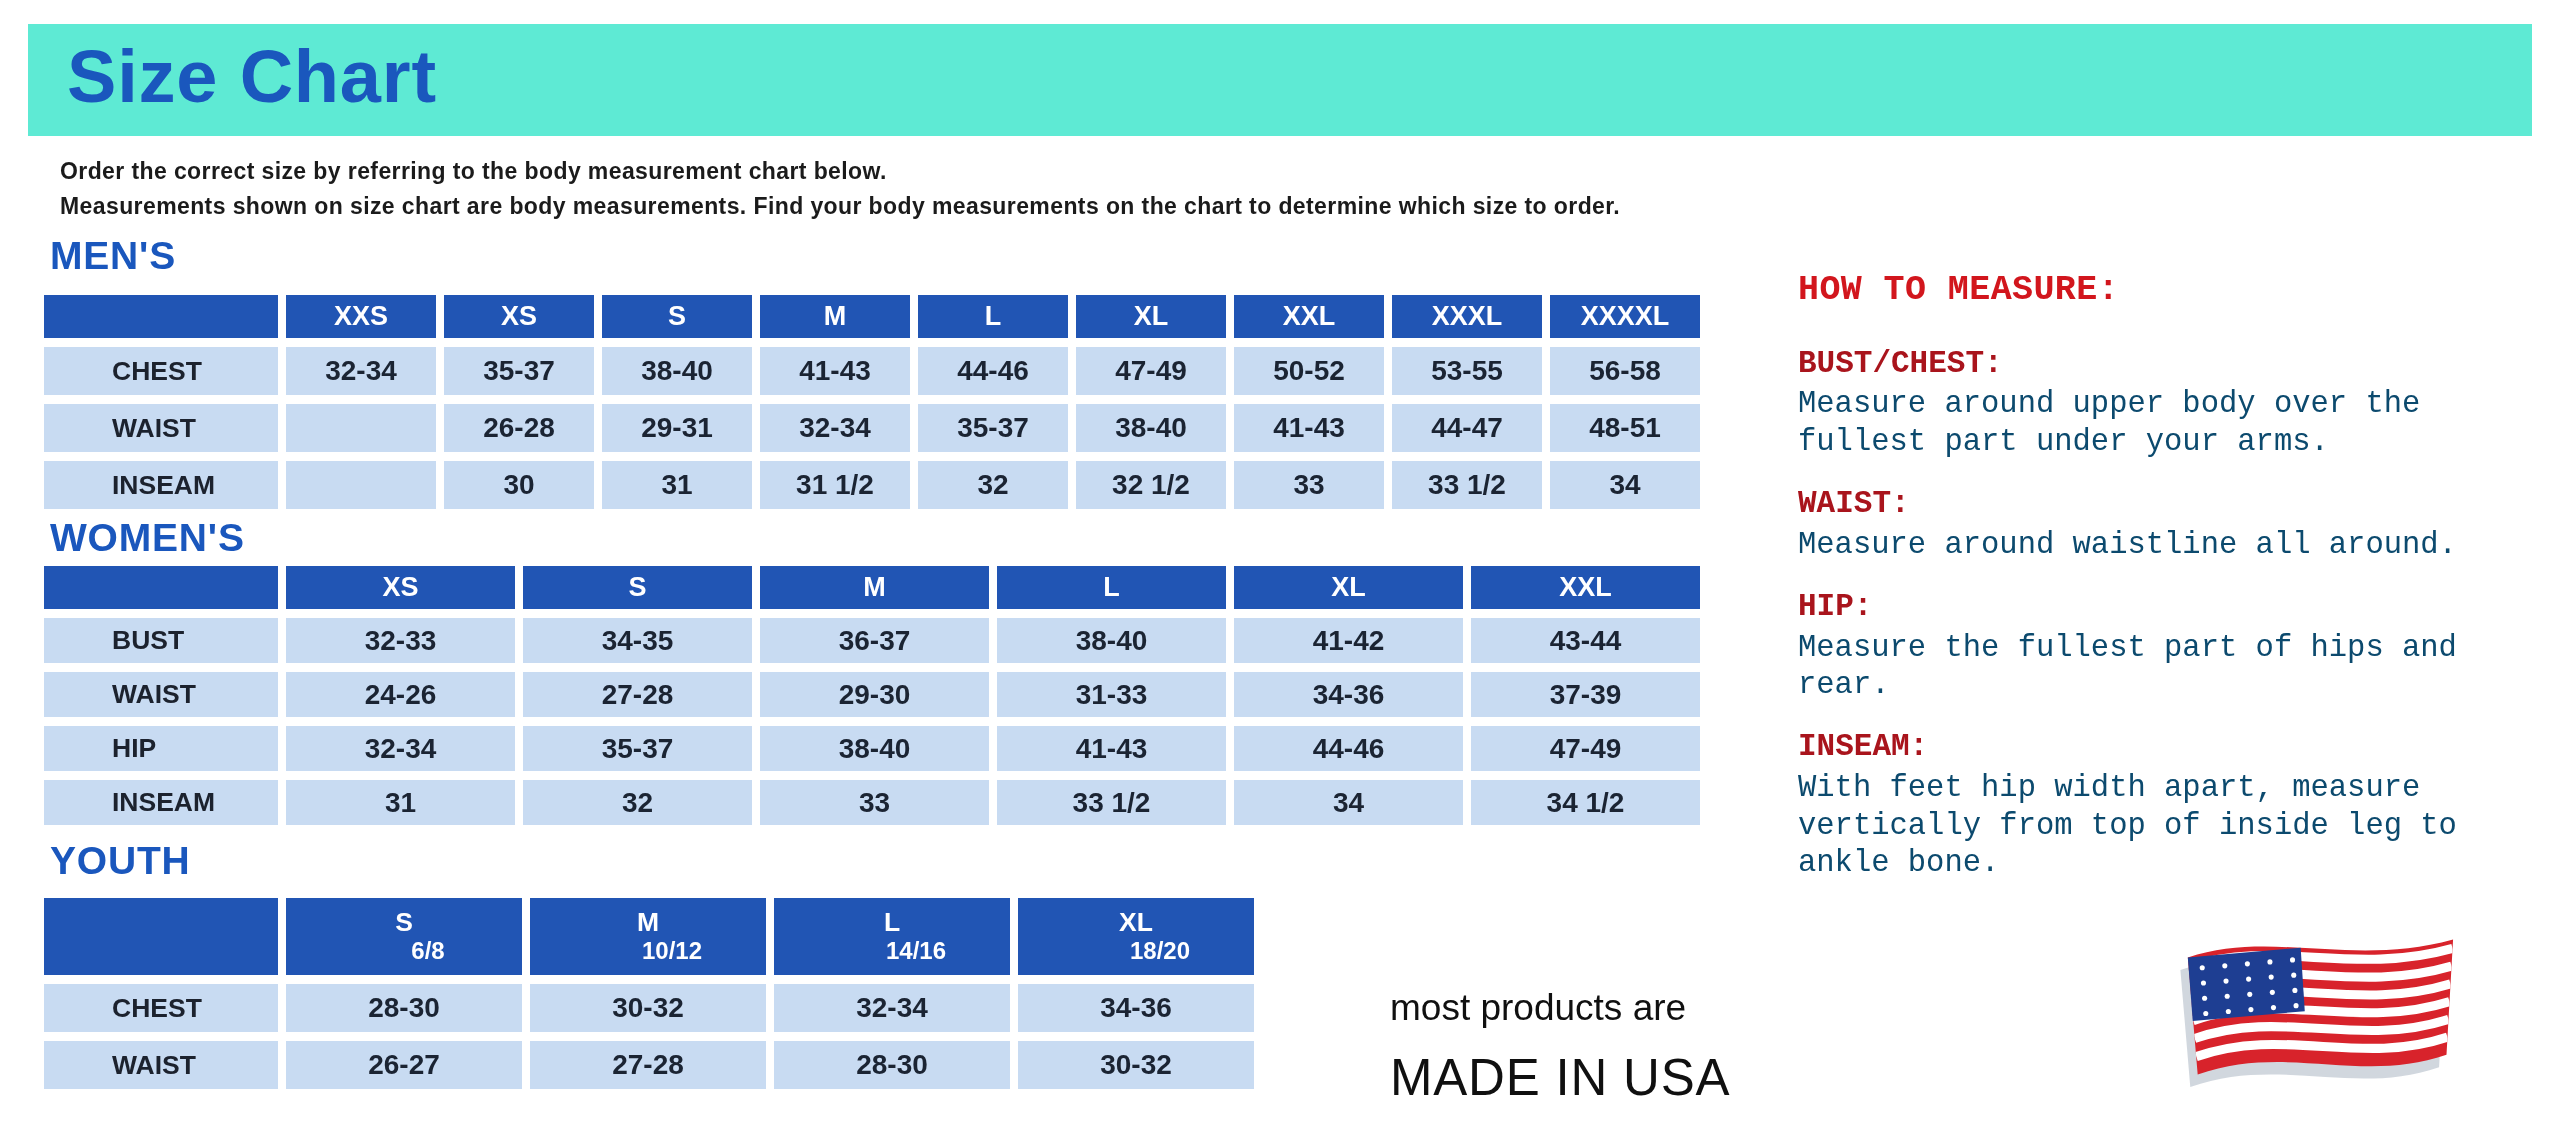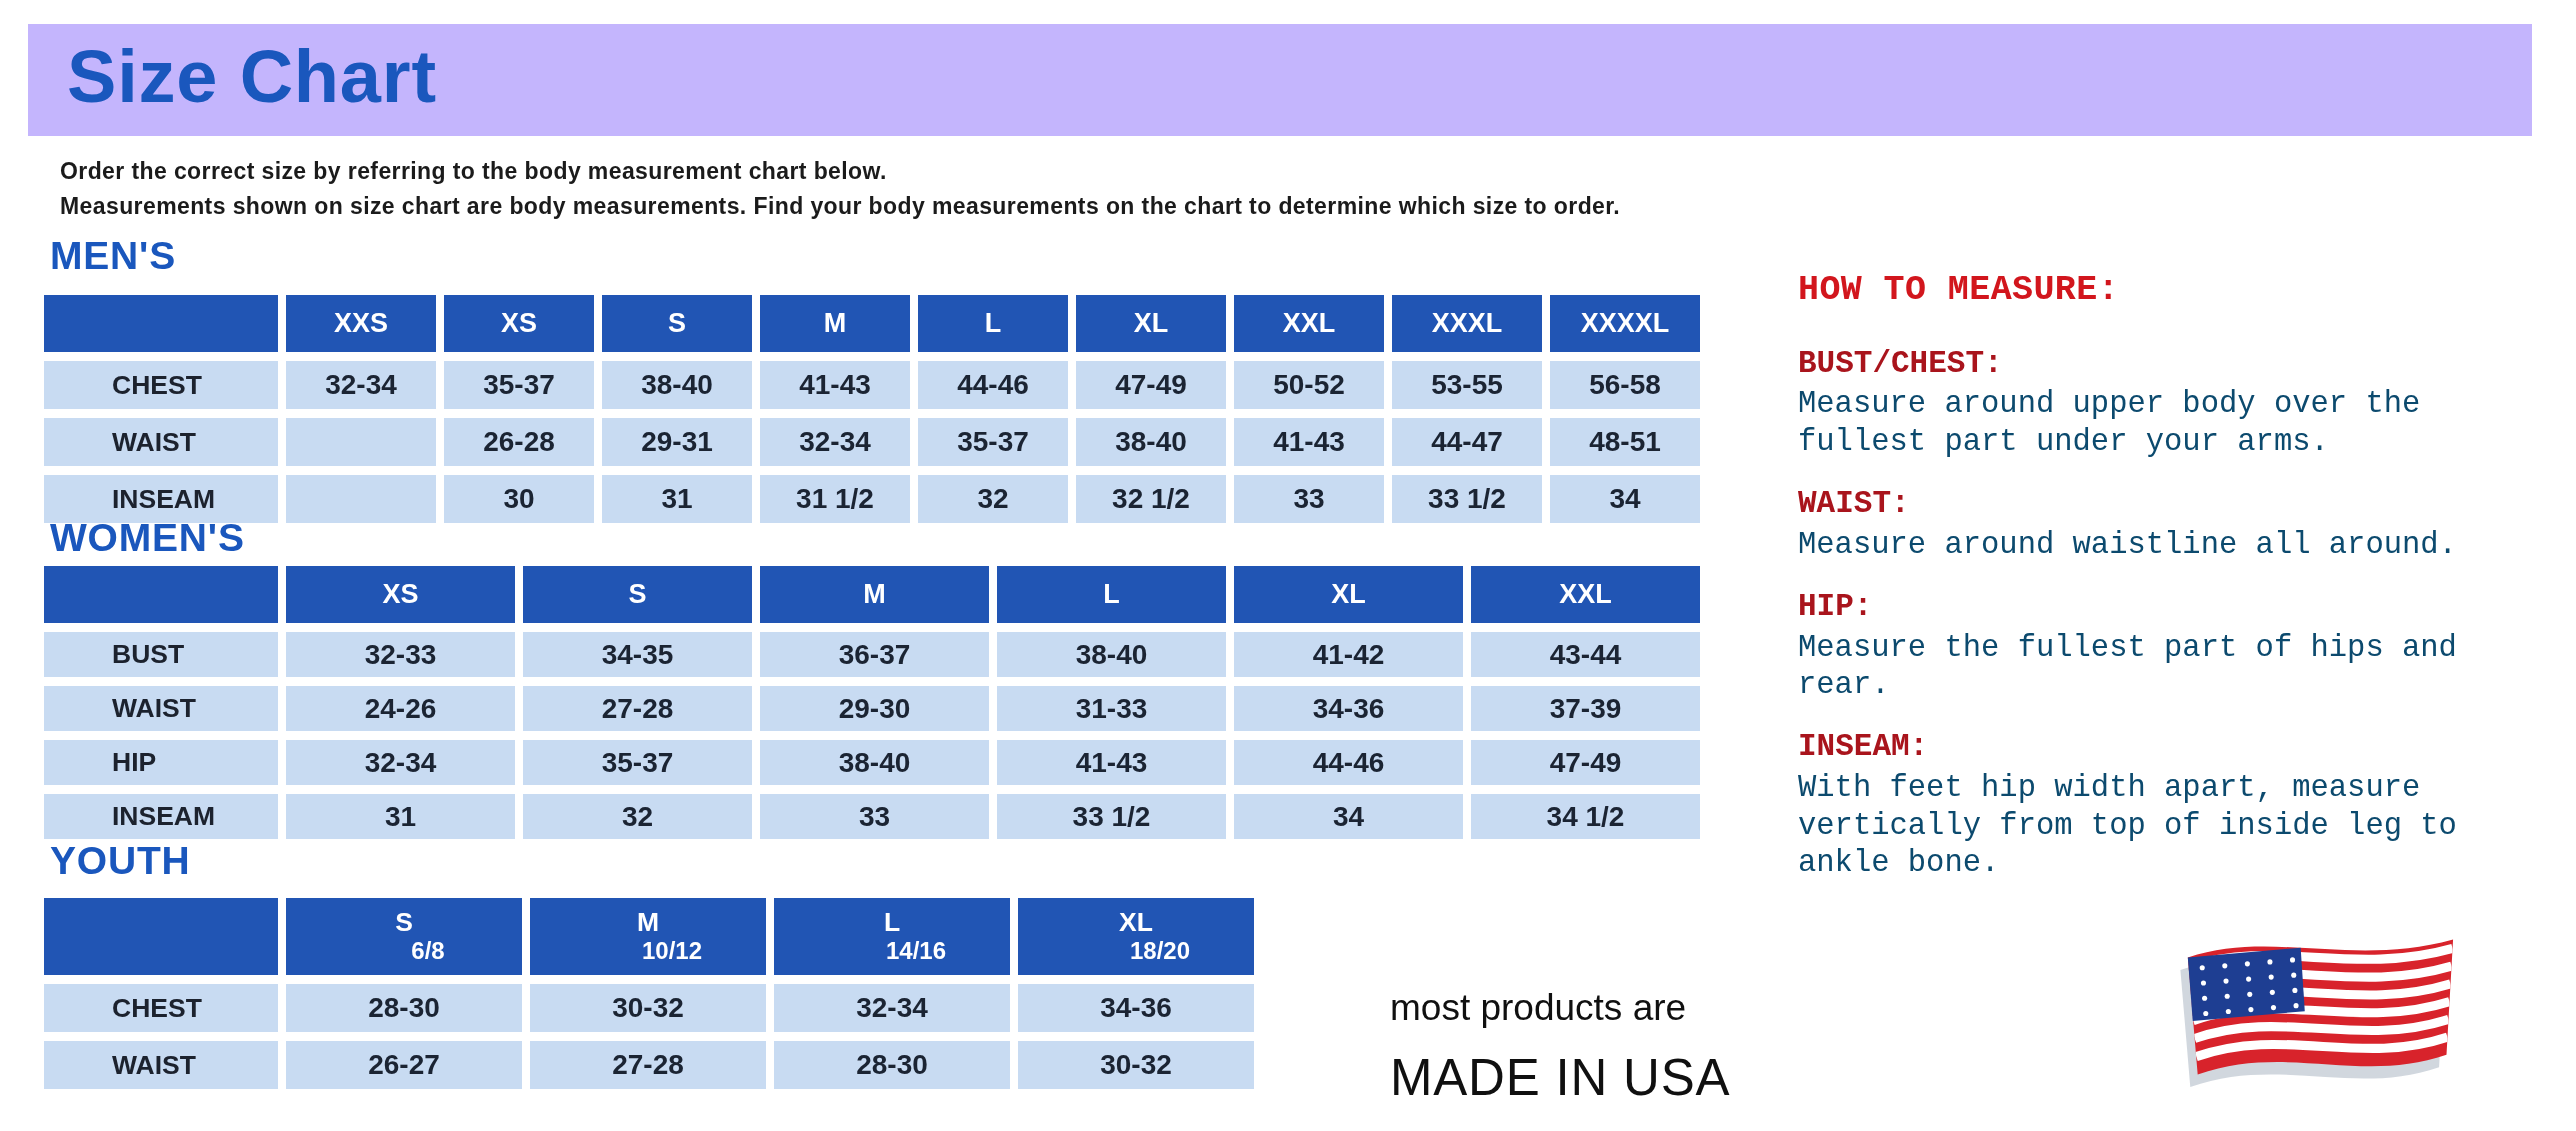--- a/index.html
+++ b/index.html
@@ -7,21 +7,21 @@
   body {
     position: relative;
     background: #ffffff;
     font-family: "Liberation Sans", sans-serif;
     overflow: hidden;
   }
   
   .banner {
     position: absolute; left: 28px; top: 24px;
     width: 2504px; height: 112px;
-    background: #c4b5fd;
+    background: #5eead4;
   }
   .banner .title {
     padding: 16px 0 0 39px;
     font-size: 74px; font-weight: 800; letter-spacing: 0.8px;
     color: #1a57bd; line-height: 1;
   }
   
   .intro {
     position: absolute; left: 60px; top: 154px;
     font-size: 23px; font-weight: 600; color: #1b1b1b;
@@ -53,21 +53,21 @@
   .size-table td.row-label {
     text-align: left; padding-left: 68px; font-size: 26.5px; color: #1c222e;
   }
   .size-table col.c-label { width: 234px; }
   .t-mens   { left: 36px; top: 286px; }
   .t-womens { left: 36px; top: 557px; }
   .t-youth  { left: 36px; top: 889px; }
   .t-mens   col.c-size { width: 150px; }
   .t-womens col.c-size { width: 229px; }
   .t-youth  col.c-size { width: 236px; }
-  .t-mens   thead th, .t-womens thead th { height: 57px; margin-top: 40px; }
+  .t-mens   thead th, .t-womens thead th { height: 43px; margin-top: 40px; }
   .t-mens   tbody td { height: 48px; }
   .t-womens tbody td { height: 45px; }
   .t-youth  thead th { height: 77px; line-height: 1.12; font-size: 26.5px; }
   .t-youth  tbody td { height: 48px; }
   .t-youth  thead th span { display: block; }
   .t-youth  thead th .sub { font-size: 24px; padding-left: 48px; }
   
   .htm {
     position: absolute; left: 1798px; top: 271px; width: 762px; font-family: Liberation Mono, monospace;
   }

